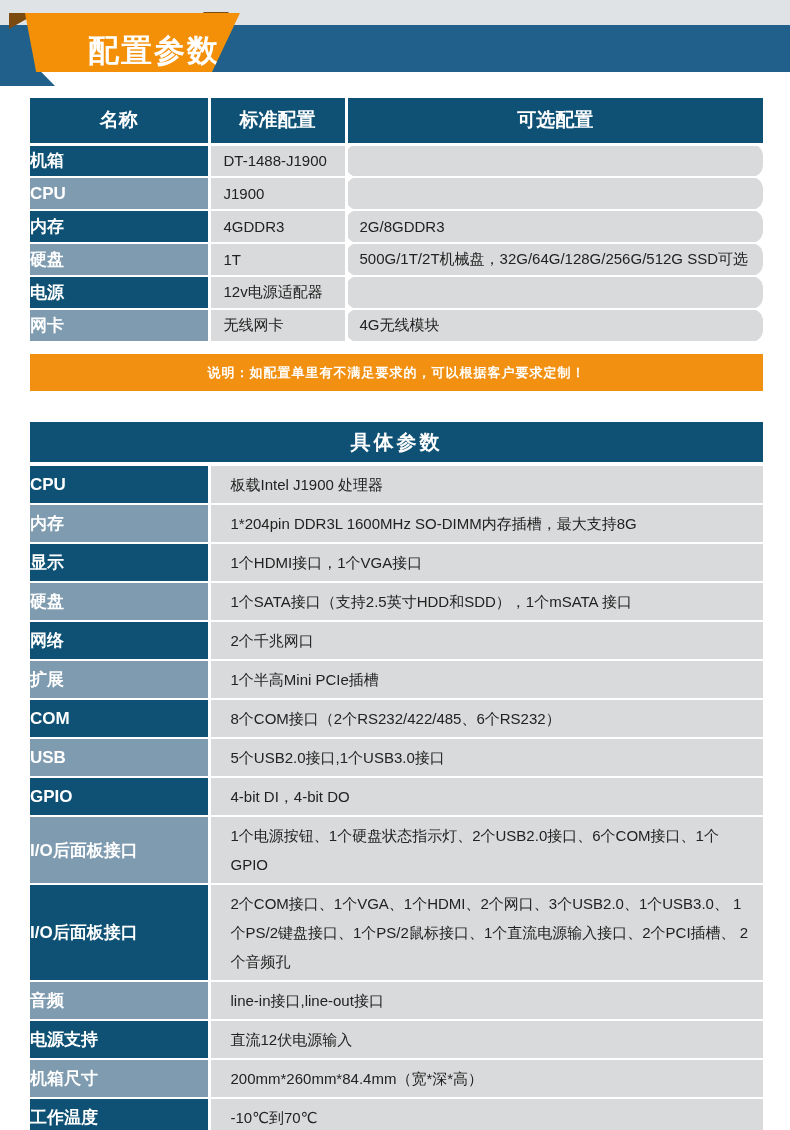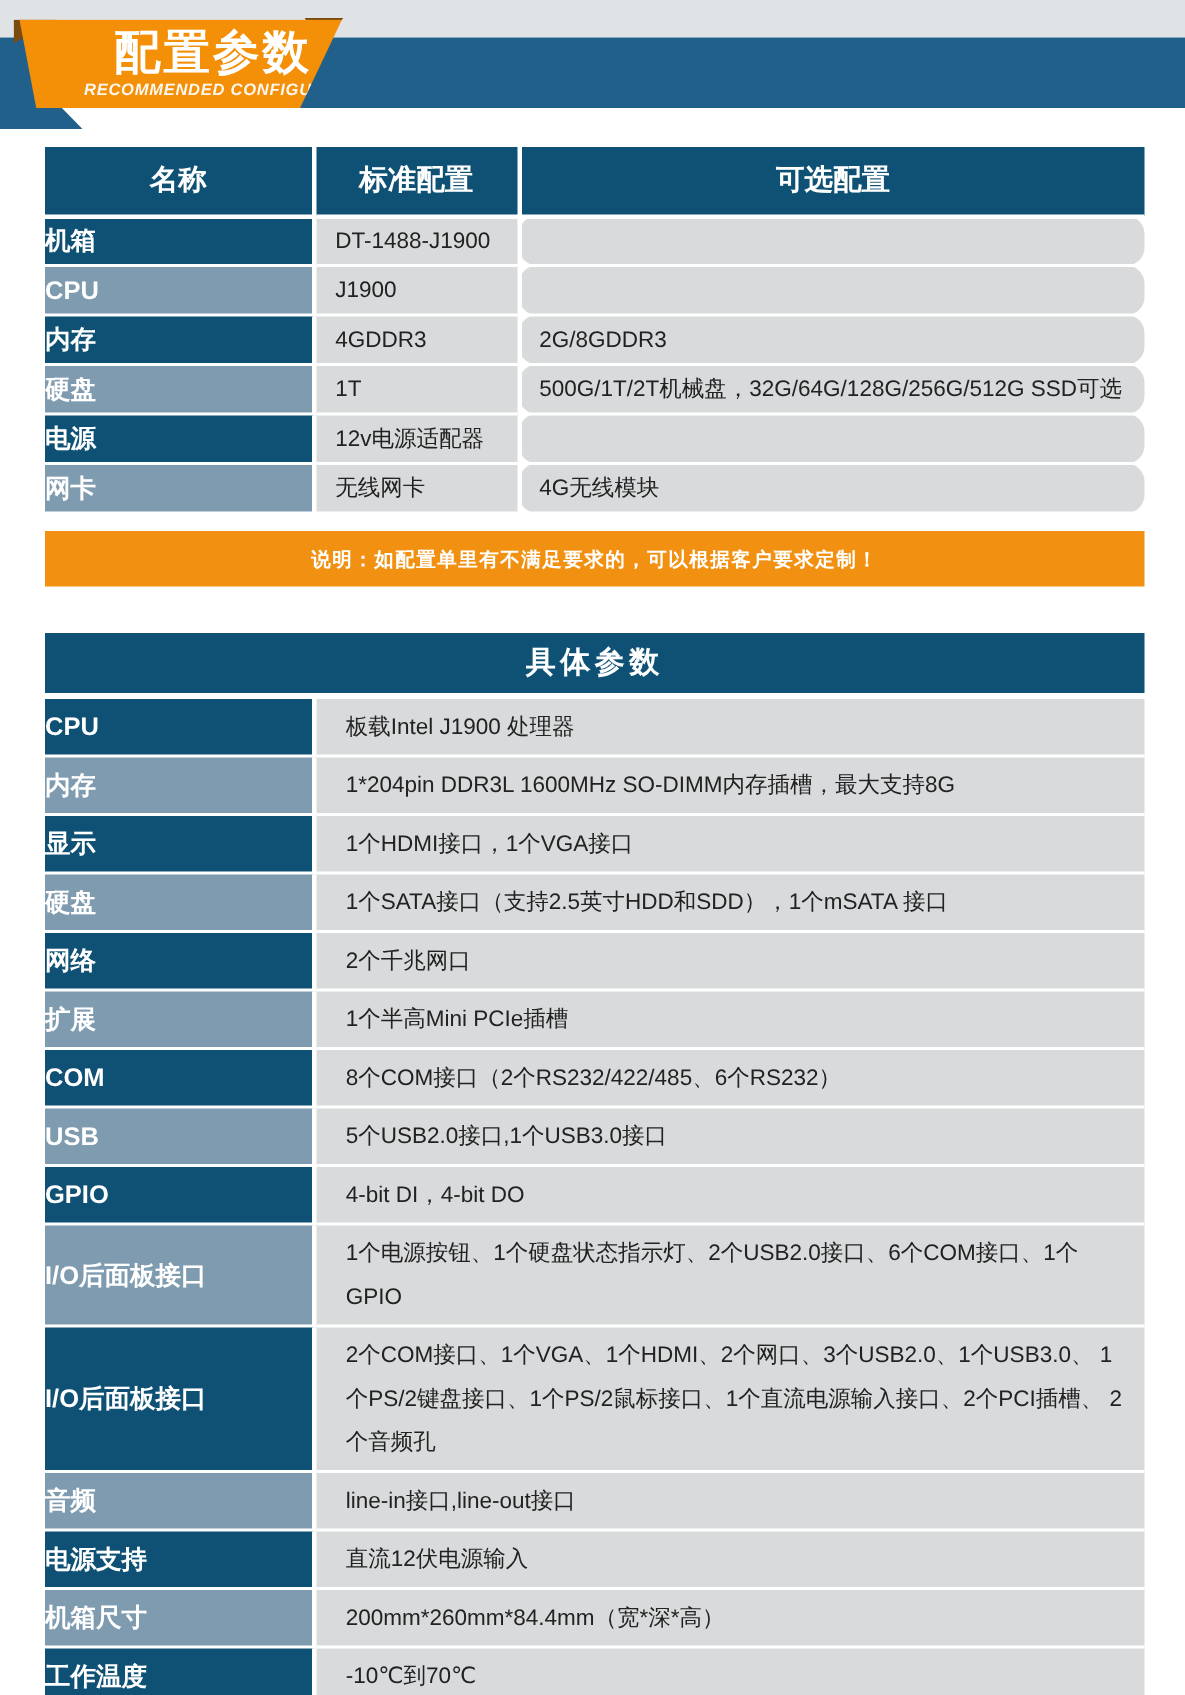--- a/index.html
+++ b/index.html
@@ -10,23 +10,23 @@
   }
   
   .banner { position: relative; width: 790px; height: 88px; }
   .banner-gray { position: absolute; top: 0; left: 0; width: 790px; height: 25px; background: #e0e3e5; }
   .banner-band { position: absolute; top: 25px; left: 0; width: 790px; height: 47px; background: #20608a; }
   .banner-wedge { position: absolute; top: 30px; left: 0; width: 55px; height: 56px; background: #20608a;
     clip-path: polygon(0 0, 100% 100%, 0 100%); }
   .fold { position: absolute; background: #7b4a10; }
   .fold-left  { top: 13px; left: 9px;  width: 28px; height: 16px; clip-path: polygon(0 0, 100% 0, 0 100%); }
   .fold-right { top: 12px; left: 203px; width: 26px; height: 15px; clip-path: polygon(0 0, 100% 0, 45% 100%); }
-  .ribbon { position: absolute; top: 13px; left: 4px; width: 224px; height: 59px; background: #f39008;
+  .ribbon { position: absolute; top: 13px; left: 16px; width: 224px; height: 59px; background: #f39008;
     clip-path: polygon(4% 0, 100% 0, 87.5% 100%, 9% 100%);
-    text-align: center; padding-top: 5px; padding-left: 52px; }
+    text-align: center; padding-top: 21px; padding-left: 52px; }
   .ribbon-title { color: #ffffff; font-size: 31px; font-weight: bold; letter-spacing: 2px; line-height: 34px; }
   .ribbon-subtitle { color: #fdf6ec; font-size: 11px; font-style: italic; font-weight: bold; margin-top: 2px;
     letter-spacing: 0.5px; white-space: nowrap; }
   
   .content { width: 733px; margin-left: 30px; }
   
   table { border-collapse: collapse; table-layout: fixed; width: 733px; }
   .config-table { margin-top: 10px; }
   .config-table th {
     background: #0e5174; color: #ffffff; font-size: 19px; font-weight: bold;

